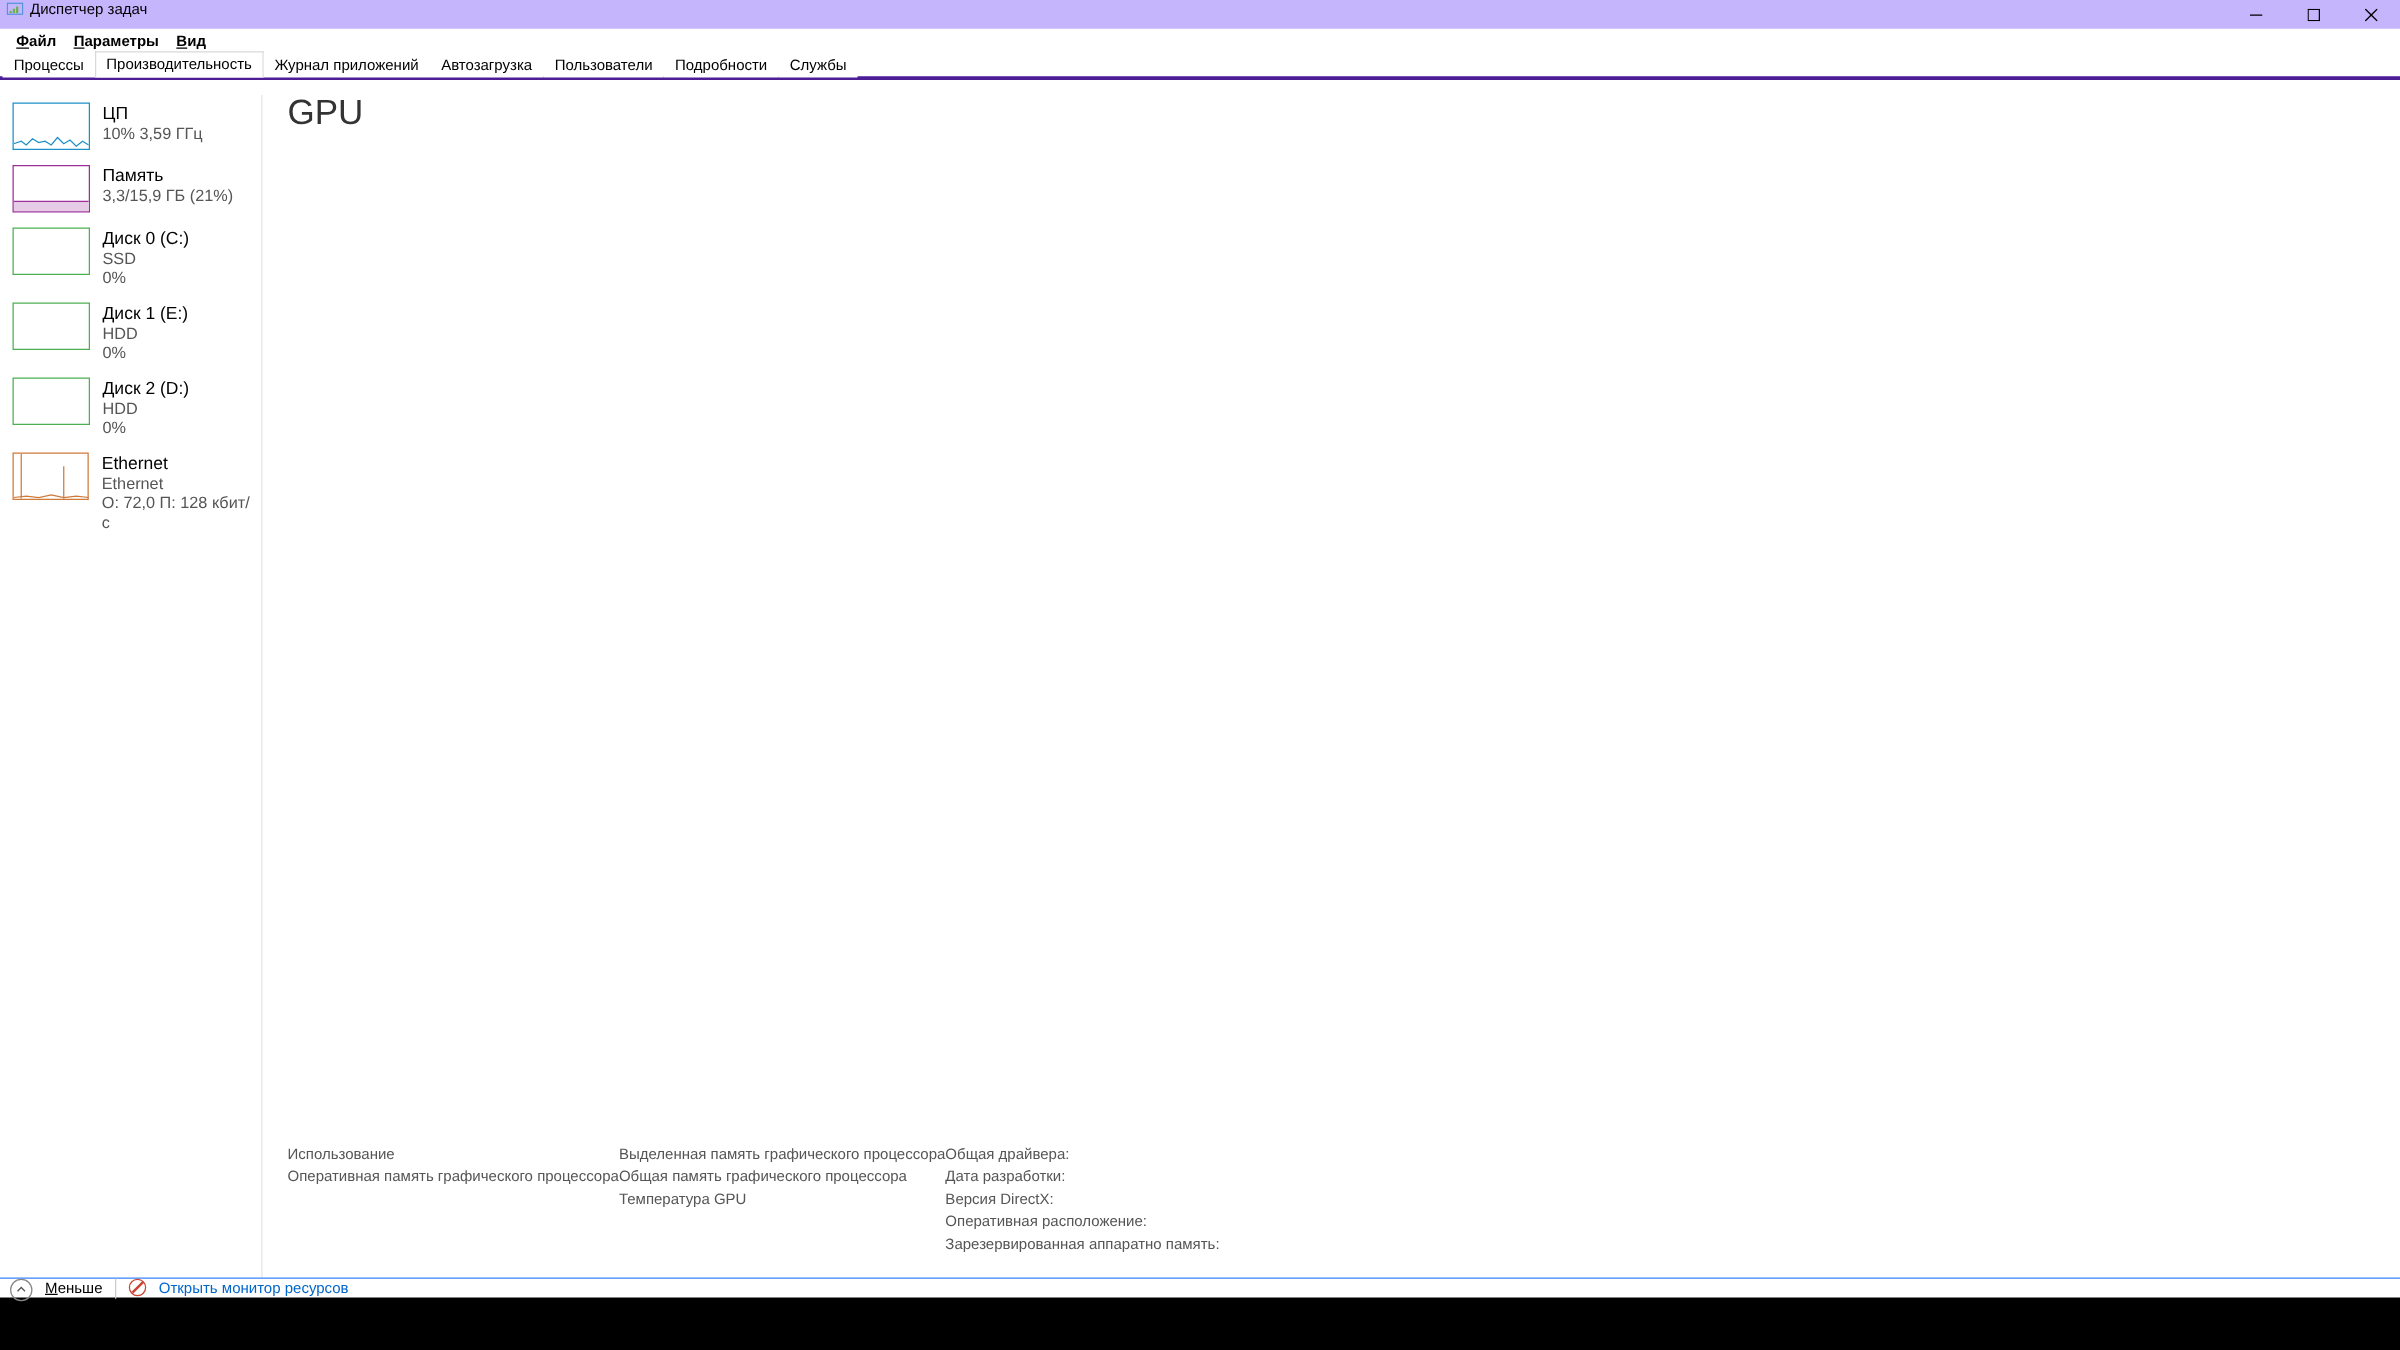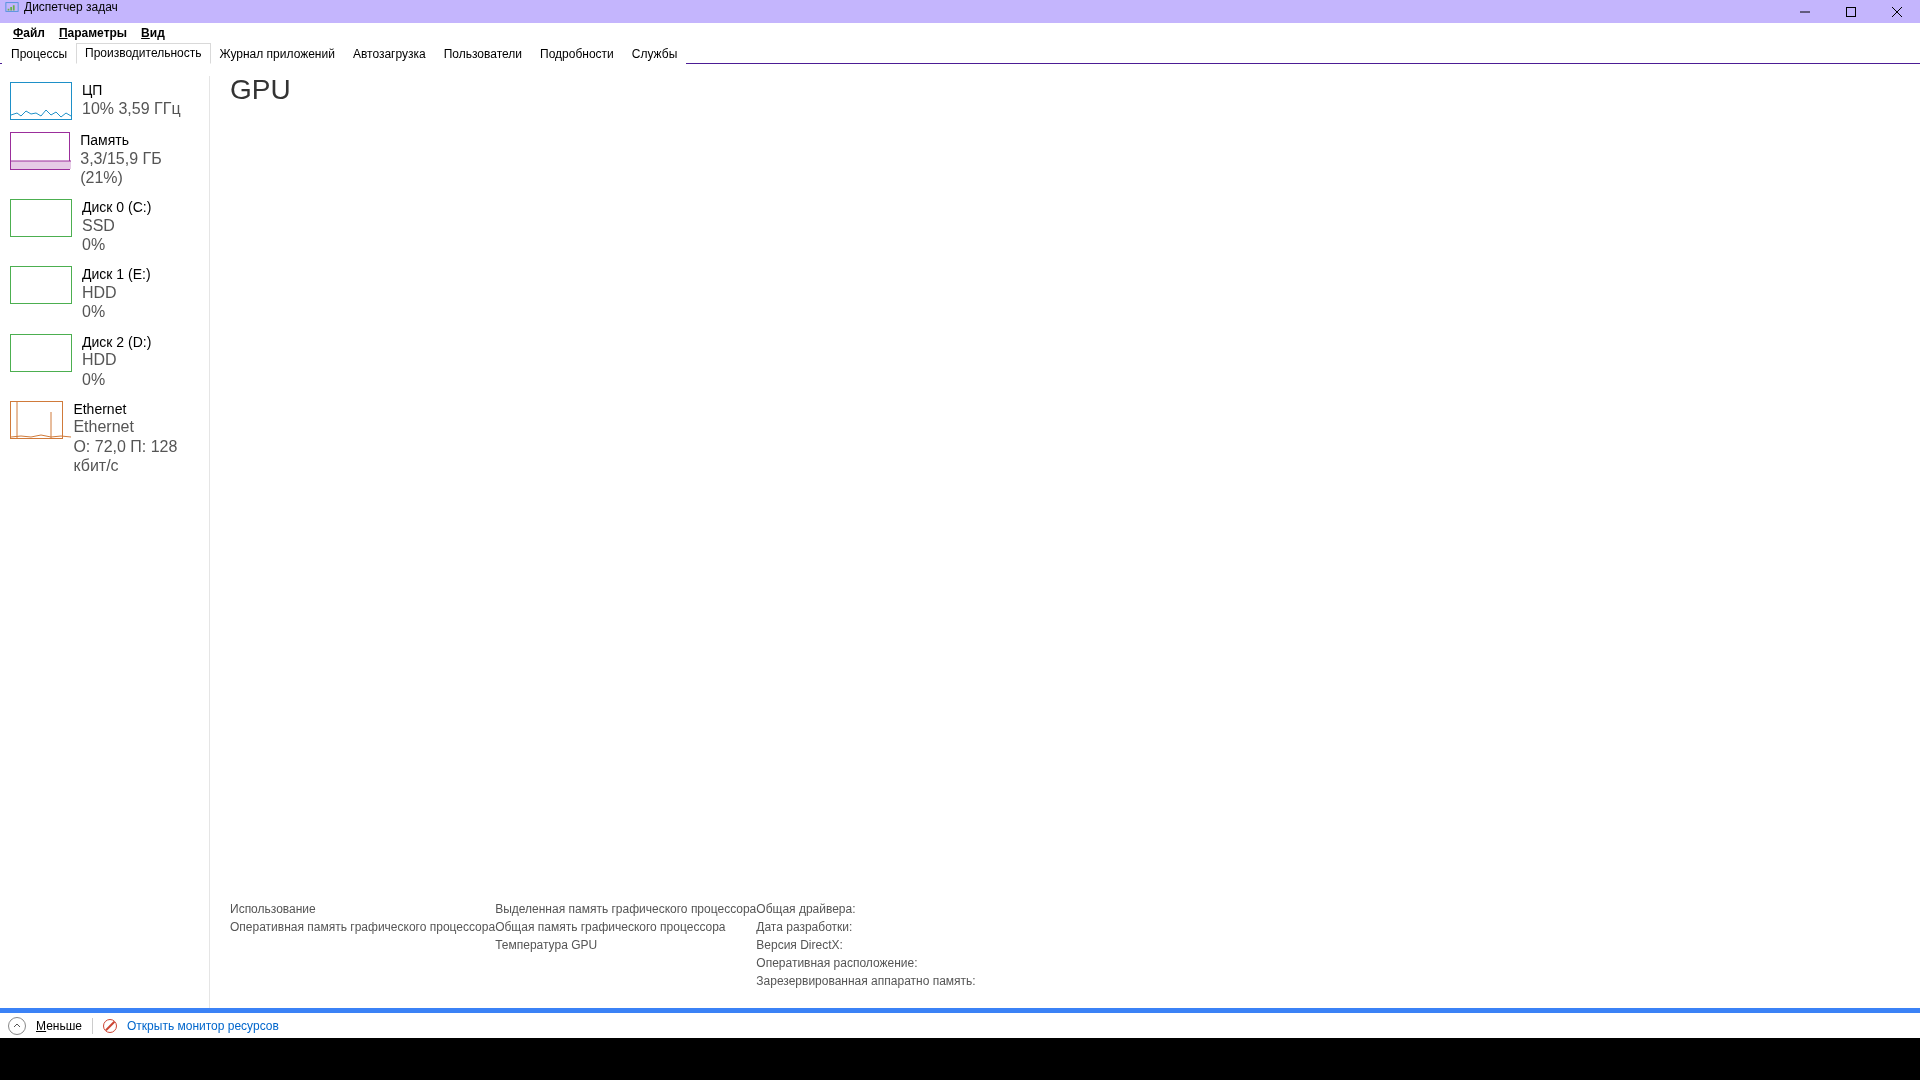--- a/index.html
+++ b/index.html
@@ -9,44 +9,44 @@
   .titlebar { height: 23px; display: flex; align-items: flex-start; padding-left: 5px; background: #c4b5fd; }
   .titlebar .icon { width: 14px; height: 14px; margin-right: 5px; display: inline-flex; }
   .titlebar .title { font-size: 12px; color: #000; }
   .titlebar .spacer { flex: 1; }
   .winbtn { width: 46px; height: 23px; display: flex; align-items: center; justify-content: center; color: #000; }
   
   .menubar { height: 19px; display: flex; align-items: center; padding-left: 6px; font-size: 12px; color: #000; }
   .menubar .menuitem { padding: 1px 7px; cursor: default; font-weight: bold; }
   .menubar .menuitem .ul { text-decoration: underline; }
   
-  .tabstrip { height: 22px; display: flex; align-items: flex-end; border-bottom: 1px solid #4c1d95; padding-left: 2px; background: #fff; }
+  .tabstrip { height: 22px; display: flex; align-items: flex-end; border-bottom: 3px solid #4c1d95; padding-left: 2px; background: #fff; }
   .tab { padding: 2px 8px 3px 8px; font-size: 12px; color: #000; border: 1px solid transparent; border-bottom: none; position: relative; top: 1px; background: #fff; cursor: default; }
   .tab.active { border: 1px solid #d9d9d9; border-bottom: 1px solid #fff; background: #fff; }
   
   .content { flex: 1; display: flex; min-height: 0; }
   .sidebar { width: 210px; border-right: 1px solid #e5e5e5; padding: 6px 4px 0 10px; display: flex; flex-direction: column; gap: 12px; overflow-y: auto; margin-top: 12px; }
   .side-item { display: flex; gap: 10px; cursor: default; }
   .thumb { width: 62px; height: 38px; border: 1px solid; position: relative; background: #fff; }
   .thumb.cpu { border-color: #1e90c8; }
   .thumb.mem { border-color: #9b2e9b; }
   .thumb.disk { border-color: #4caf50; }
   .thumb.net { border-color: #d07a3a; }
   .thumb .spark { position: absolute; left:0; right:0; bottom:0; }
   .side-text { display: flex; flex-direction: column; line-height: 1.2; }
   .side-text .name { font-size: 14px; color: #000; }
-  .side-text .sub { font-size: 16px; color: #555; }
+  .side-text .sub { font-size: 13px; color: #555; }
   
   .main { flex: 1; display: flex; flex-direction: column; padding: 10px 0 0 20px; }
   .main-heading { font-size: 28px; font-weight: 400; color: #333; }
   .main-body { flex: 1; }
   .details { display: flex; padding: 0 0 20px 0; font-size: 12px; color: #555; }
   .details .col { display: flex; flex-direction: column; gap: 4px; }
   
-  .footer { height: 30px; border-top: 5px solid #3b82f6; display: flex; align-items: center; padding: 0 8px; gap: 10px; font-size: 12px; }
+  .footer { height: 16px; border-top: 1px solid #3b82f6; display: flex; align-items: flex-start; padding: 0 8px; gap: 10px; font-size: 12px; }
   .footer .circle-btn { width: 18px; height: 18px; border: 1px solid #888; border-radius: 50%; display: inline-flex; align-items: center; justify-content: center; color: #555; font-size: 9px; }
   .footer .less { color: #000; cursor: default; }
   .footer .less .ul { text-decoration: underline; }
   .footer .divider { width: 1px; height: 16px; background: #ccc; }
   .footer .rm-icon { width: 14px; height: 14px; border: 1.5px solid #cc4433; border-radius: 50%; display: inline-flex; align-items: center; justify-content: center; position: relative; }
   .footer .rm-icon::after { content: ""; position: absolute; width: 12px; height: 1.5px; background: #cc4433; transform: rotate(-45deg); }
   .footer .link { color: #0066cc; cursor: default; }
   
   .taskbar { width: 1920px; height: 42px; background: #000; }
 </style>

